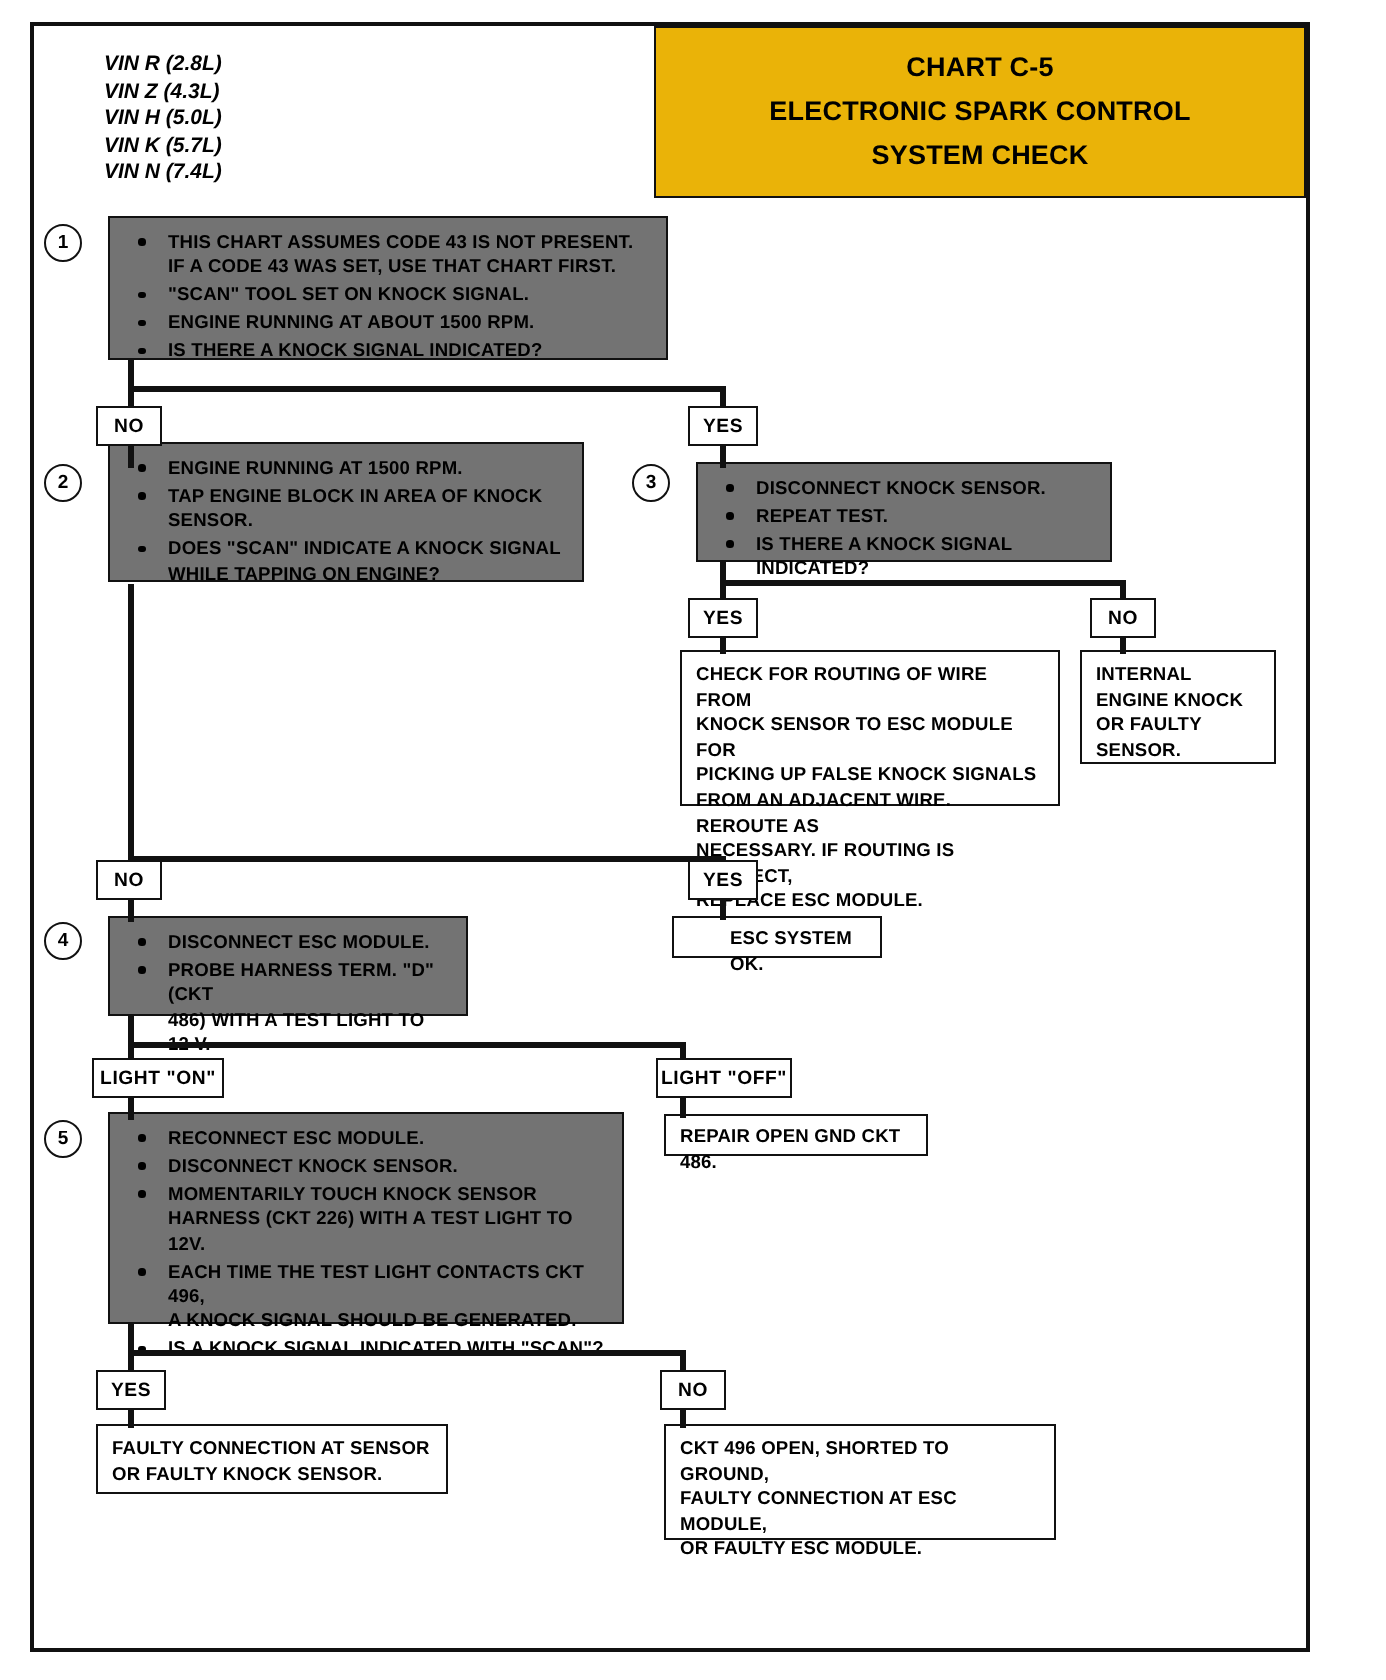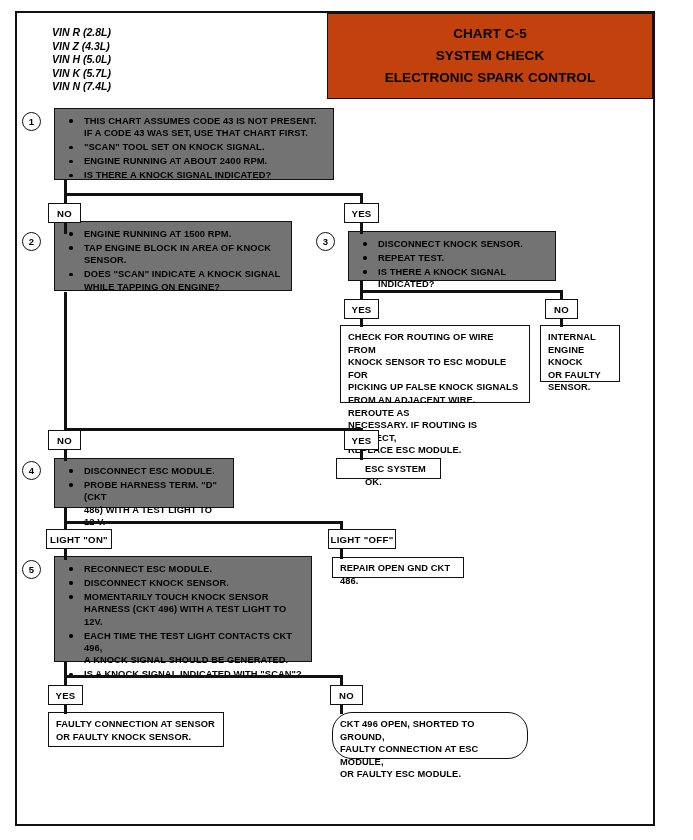--- a/index.html
+++ b/index.html
@@ -20,21 +20,21 @@
     left:15px; top:11px;
     width:640px; height:815px;
     border:2px solid #111;
     box-sizing:border-box;
   }
   
   .tbox{
     position:absolute;
     border:1.5px solid #111;
     box-sizing:border-box;
-    background:#c2410c;
+    background:#eab308;
     font-weight:bold;
     color:#000;
     letter-spacing:0.1px;
   }
   .titlebox{
     text-align:center;
     font-size:13.5px;
     line-height:22px;
     padding-top:9px;
   }
@@ -135,32 +135,32 @@
   <div id="page-border"></div>
 
   <div class="vinlist" style="left:52px; top:26px;font-style:italic;">VIN R (2.8L)
 VIN Z (4.3L)
 VIN H (5.0L)
 VIN K (5.7L)
 VIN N (7.4L)</div>
 
   <div class="tbox titlebox" style="left:327px; top:13px; width:326px; height:86px;">
     <div>CHART C-5</div>
+    <div>ELECTRONIC SPARK CONTROL</div>
     <div>SYSTEM CHECK</div>
-    <div>ELECTRONIC SPARK CONTROL</div>
   </div>
 
   <div class="circ" style="left:22px; top:112px;">1</div>
 
   <div class="stepbox" style="left:54px; top:108px; width:280px; height:72px;">
     <ul>
       <li>THIS CHART ASSUMES CODE 43 IS NOT PRESENT.
 IF A CODE 43 WAS SET, USE THAT CHART FIRST.</li>
       <li>"SCAN" TOOL SET ON KNOCK SIGNAL.</li>
-      <li>ENGINE RUNNING AT ABOUT 2400 RPM.</li>
+      <li>ENGINE RUNNING AT ABOUT 1500 RPM.</li>
       <li>IS THERE A KNOCK SIGNAL INDICATED?</li>
     </ul>
   </div>
 
   <div class="vline" style="left:64px; top:180px; height:16px;"></div>
   <div class="hline" style="left:64px; top:193px; width:299px;"></div>
   <div class="vline" style="left:360px; top:193px; height:14px;"></div>
   <div class="vline" style="left:64px; top:193px; height:14px;"></div>
 
   <div class="label" style="left:48px; top:203px; width:33px; height:20px;">NO</div>
@@ -201,21 +201,21 @@
   <div class="vline" style="left:360px; top:318px; height:9px;"></div>
   <div class="vline" style="left:560px; top:318px; height:9px;"></div>
 
   <div class="plainbox" style="left:340px; top:325px; width:190px; height:78px;">CHECK FOR ROUTING OF WIRE FROM
 KNOCK SENSOR TO ESC MODULE FOR
 PICKING UP FALSE KNOCK SIGNALS
 FROM AN ADJACENT WIRE.  REROUTE AS
 NECESSARY.  IF ROUTING IS CORRECT,
 REPLACE ESC MODULE.</div>
 
-  <div class="plainbox" style="left:540px; top:325px; width:80px; height:57px;">INTERNAL
+  <div class="plainbox" style="left:540px; top:325px; width:98px; height:57px;">INTERNAL
 ENGINE KNOCK
 OR FAULTY
 SENSOR.</div>
 
   <div class="vline" style="left:64px; top:292px; height:139px;"></div>
   <div class="hline" style="left:64px; top:428px; width:299px;"></div>
   <div class="vline" style="left:360px; top:428px; height:14px;"></div>
   <div class="vline" style="left:64px; top:428px; height:14px;"></div>
 
   <div class="label" style="left:48px; top:430px; width:33px; height:20px;">NO</div>
@@ -249,38 +249,38 @@
 
   <div class="plainbox" style="left:332px; top:557px; width:132px; height:21px; padding-top:4px;">REPAIR OPEN GND CKT 486.</div>
 
   <div class="circ" style="left:22px; top:560px;">5</div>
 
   <div class="stepbox" style="left:54px; top:556px; width:258px; height:106px;">
     <ul>
       <li>RECONNECT ESC MODULE.</li>
       <li>DISCONNECT KNOCK SENSOR.</li>
       <li>MOMENTARILY TOUCH KNOCK SENSOR
-HARNESS (CKT 496) WITH A TEST LIGHT TO 12V.</li>
+HARNESS (CKT 226) WITH A TEST LIGHT TO 12V.</li>
       <li>EACH TIME THE TEST LIGHT CONTACTS CKT 496,
 A KNOCK SIGNAL SHOULD BE GENERATED.</li>
       <li>IS A KNOCK SIGNAL INDICATED WITH "SCAN"?</li>
     </ul>
   </div>
 
   <div class="vline" style="left:64px; top:662px; height:17px;"></div>
   <div class="hline" style="left:64px; top:675px; width:279px;"></div>
   <div class="vline" style="left:340px; top:675px; height:14px;"></div>
   <div class="vline" style="left:64px; top:675px; height:14px;"></div>
 
   <div class="label" style="left:48px; top:685px; width:35px; height:20px;">YES</div>
   <div class="label" style="left:330px; top:685px; width:33px; height:20px;">NO</div>
 
   <div class="vline" style="left:64px; top:704px; height:10px;"></div>
   <div class="vline" style="left:340px; top:704px; height:10px;"></div>
 
   <div class="plainbox" style="left:48px; top:712px; width:176px; height:35px;">FAULTY CONNECTION AT SENSOR
 OR FAULTY KNOCK SENSOR.</div>
 
-  <div class="plainbox" style="left:332px; top:712px; width:196px; height:47px;border-radius:20px;">CKT 496 OPEN, SHORTED TO GROUND,
+  <div class="plainbox" style="left:332px; top:712px; width:196px; height:58px;">CKT 496 OPEN, SHORTED TO GROUND,
 FAULTY CONNECTION AT ESC MODULE,
 OR FAULTY ESC MODULE.</div>
 
 </div>
 
 </body></html>

